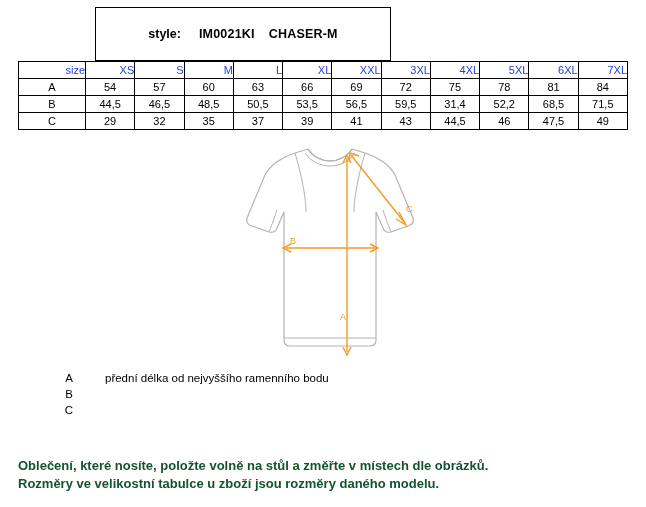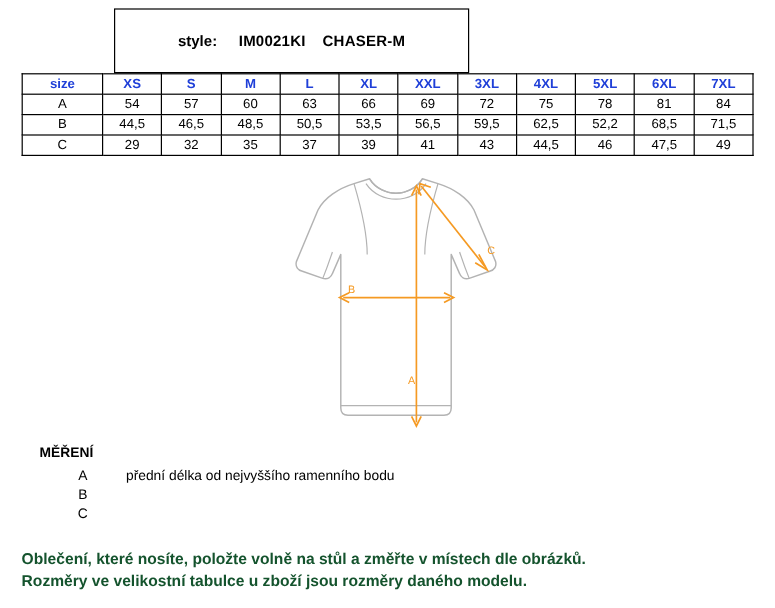--- a/index.html
+++ b/index.html
@@ -57,21 +57,22 @@
   .size-table td, .size-table th {
     border: 1px solid #000000;
     height: 16px;
     text-align: center;
     font-size: 11px;
     font-weight: normal;
     padding: 0;
   }
   .size-table thead td {
     color: #1f3fd8;
-    font-weight: bold;
+    font-weight: normal;
+    text-align: right;
   }
   .size-table thead td.hdr-size {
     color: #1f3fd8;
   }
   .size-table tbody td.rowlabel {
     font-weight: normal;
     color: #000000;
   }
   .col-label { width: 66px; }
 
@@ -167,21 +168,21 @@
     </tr>
     <tr>
       <td class="col-label rowlabel">B</td>
       <td>44,5</td>
       <td>46,5</td>
       <td>48,5</td>
       <td>50,5</td>
       <td>53,5</td>
       <td>56,5</td>
       <td>59,5</td>
-      <td>62,5</td>
+      <td>31,4</td>
       <td>52,2</td>
       <td>68,5</td>
       <td>71,5</td>
     </tr>
     <tr>
       <td class="col-label rowlabel">C</td>
       <td>29</td>
       <td>32</td>
       <td>35</td>
       <td>37</td>
@@ -252,21 +253,20 @@
 
     <g font-family="Liberation Sans, sans-serif" font-size="9" fill="#f59a23">
       <text x="170" y="180">A</text>
       <text x="120" y="104">B</text>
       <text x="236" y="72">C</text>
     </g>
   </svg>
 </div>
 
 <div class="legend">
-  <div class="legend-title">MĚŘENÍ</div>
   <div class="legend-row">
     <div class="legend-key">A</div>
     <div class="legend-text">přední délka od nejvyššího ramenního bodu</div>
   </div>
   <div class="legend-row">
     <div class="legend-key">B</div>
   </div>
   <div class="legend-row">
     <div class="legend-key">C</div>
   </div>

